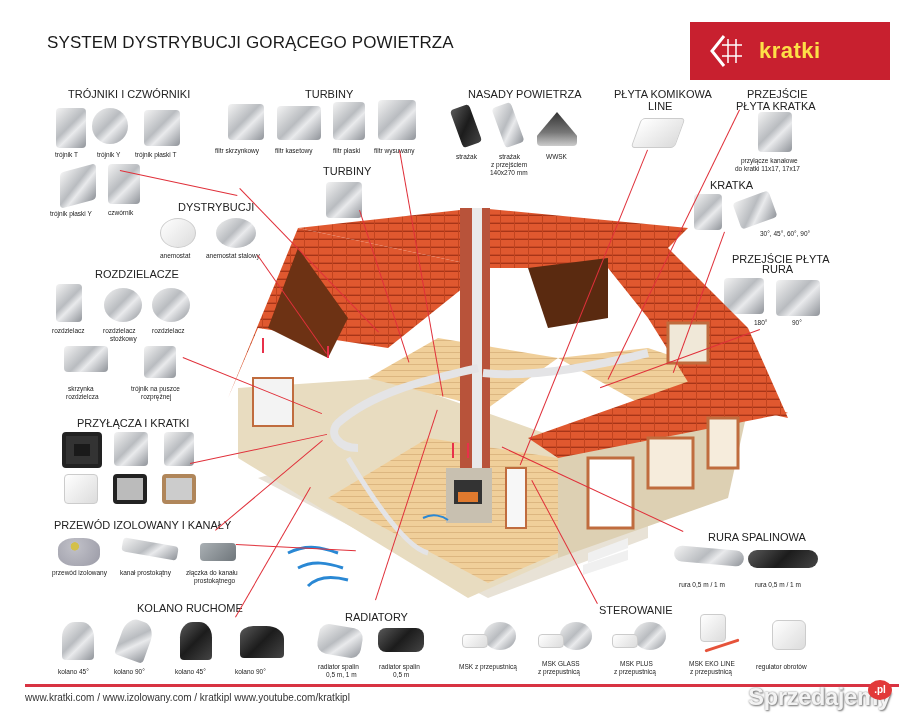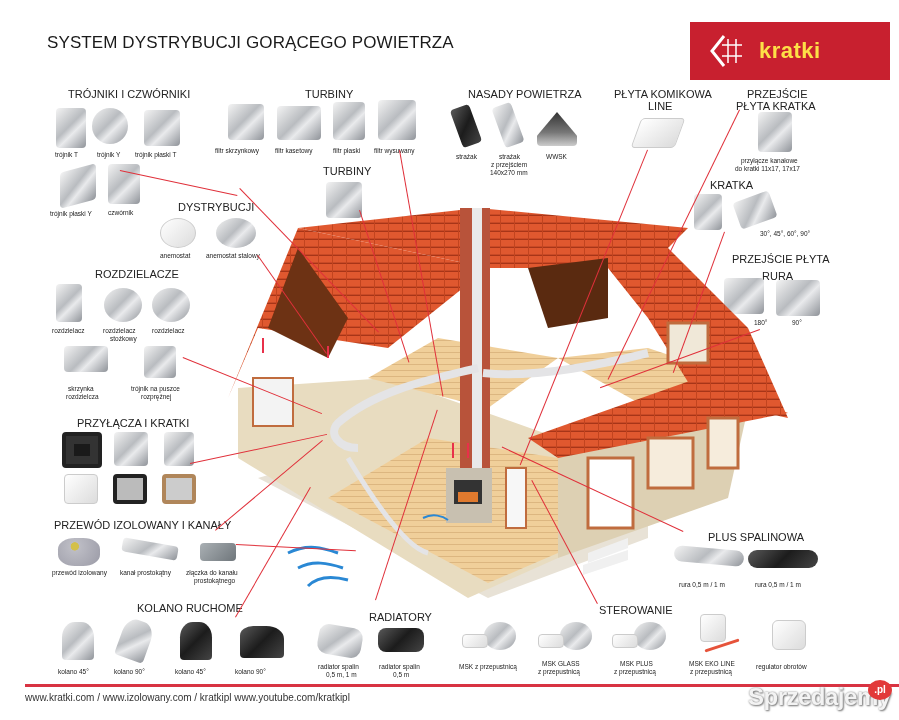--- a/index.html
+++ b/index.html
@@ -93,21 +93,21 @@
 <div class="prod metal" style="left:758px;top:112px;width:34px;height:40px;"></div>
 <div class="abs cap" style="left:741px;top:157px;">przyłącze kanałowe</div>
 <div class="abs cap" style="left:735px;top:165px;">do kratki 11x17, 17x17</div>
 
 <div class="abs sec-h" style="left:710px;top:179px;">KRATKA</div>
 <div class="prod metal" style="left:694px;top:194px;width:28px;height:36px;"></div>
 <div class="prod metal" style="left:736px;top:196px;width:38px;height:28px;transform:rotate(-20deg);"></div>
 <div class="abs cap" style="left:760px;top:230px;">30°, 45°, 60°, 90°</div>
 
 <div class="abs sec-h" style="left:732px;top:253px;">PRZEJŚCIE PŁYTA</div>
-<div class="abs sec-h" style="left:762px;top:270px;">RURA</div>
+<div class="abs sec-h" style="left:762px;top:263px;">RURA</div>
 <div class="prod metal" style="left:724px;top:278px;width:40px;height:36px;"></div>
 <div class="prod metal" style="left:776px;top:280px;width:44px;height:36px;"></div>
 <div class="abs cap" style="left:754px;top:319px;">180°</div>
 <div class="abs cap" style="left:792px;top:319px;">90°</div>
 
 <div class="abs sec-h" style="left:178px;top:201px;">DYSTRYBUCJI</div>
 <div class="prod white-box round" style="left:160px;top:218px;width:36px;height:30px;"></div>
 <div class="prod metal round" style="left:216px;top:218px;width:40px;height:30px;"></div>
 <div class="abs cap" style="left:160px;top:252px;">anemostat</div>
 <div class="abs cap" style="left:206px;top:252px;">anemostat stalowy</div>
@@ -147,29 +147,29 @@
 <div class="abs sec-h" style="left:137px;top:602px;">KOLANO RUCHOME</div>
 <div class="prod metal" style="left:62px;top:622px;width:32px;height:38px;border-radius:40% 40% 4px 4px;"></div>
 <div class="prod metal" style="left:120px;top:620px;width:30px;height:40px;border-radius:40% 40% 4px 4px;transform:rotate(20deg);"></div>
 <div class="prod metal-dark" style="left:180px;top:622px;width:32px;height:38px;border-radius:40% 40% 4px 4px;"></div>
 <div class="prod metal-dark" style="left:240px;top:626px;width:44px;height:32px;border-radius:30% 40% 4px 4px;"></div>
 <div class="abs cap" style="left:58px;top:668px;">kolano 45°</div>
 <div class="abs cap" style="left:114px;top:668px;">kolano 90°</div>
 <div class="abs cap" style="left:175px;top:668px;">kolano 45°</div>
 <div class="abs cap" style="left:235px;top:668px;">kolano 90°</div>
 
-<div class="abs sec-h" style="left:345px;top:611px;margin-left:24px;">RADIATORY</div>
+<div class="abs sec-h" style="left:345px;top:611px;">RADIATORY</div>
 <div class="prod metal" style="left:318px;top:626px;width:44px;height:30px;transform:rotate(10deg);border-radius:10px;"></div>
 <div class="prod metal-dark" style="left:378px;top:628px;width:46px;height:24px;border-radius:8px;"></div>
 <div class="abs cap" style="left:318px;top:663px;">radiator spalin</div>
 <div class="abs cap" style="left:326px;top:671px;">0,5 m, 1 m</div>
 <div class="abs cap" style="left:379px;top:663px;">radiator spalin</div>
 <div class="abs cap" style="left:393px;top:671px;">0,5 m</div>
 
-<div class="abs sec-h" style="left:708px;top:531px;">PLUS SPALINOWA</div>
+<div class="abs sec-h" style="left:708px;top:531px;">RURA SPALINOWA</div>
 <div class="prod metal" style="left:674px;top:548px;width:70px;height:16px;border-radius:8px;transform:rotate(5deg);"></div>
 <div class="prod metal-dark" style="left:748px;top:550px;width:70px;height:18px;border-radius:9px;"></div>
 <div class="abs cap" style="left:679px;top:581px;">rura 0,5 m / 1 m</div>
 <div class="abs cap" style="left:755px;top:581px;">rura 0,5 m / 1 m</div>
 
 <div class="abs sec-h" style="left:599px;top:604px;">STEROWANIE</div>
 <div class="prod metal round" style="left:484px;top:622px;width:32px;height:28px;"></div>
 <div class="prod white-box" style="left:462px;top:634px;width:26px;height:14px;"></div>
 <div class="prod metal round" style="left:560px;top:622px;width:32px;height:28px;"></div>
 <div class="prod white-box" style="left:538px;top:634px;width:26px;height:14px;"></div>

